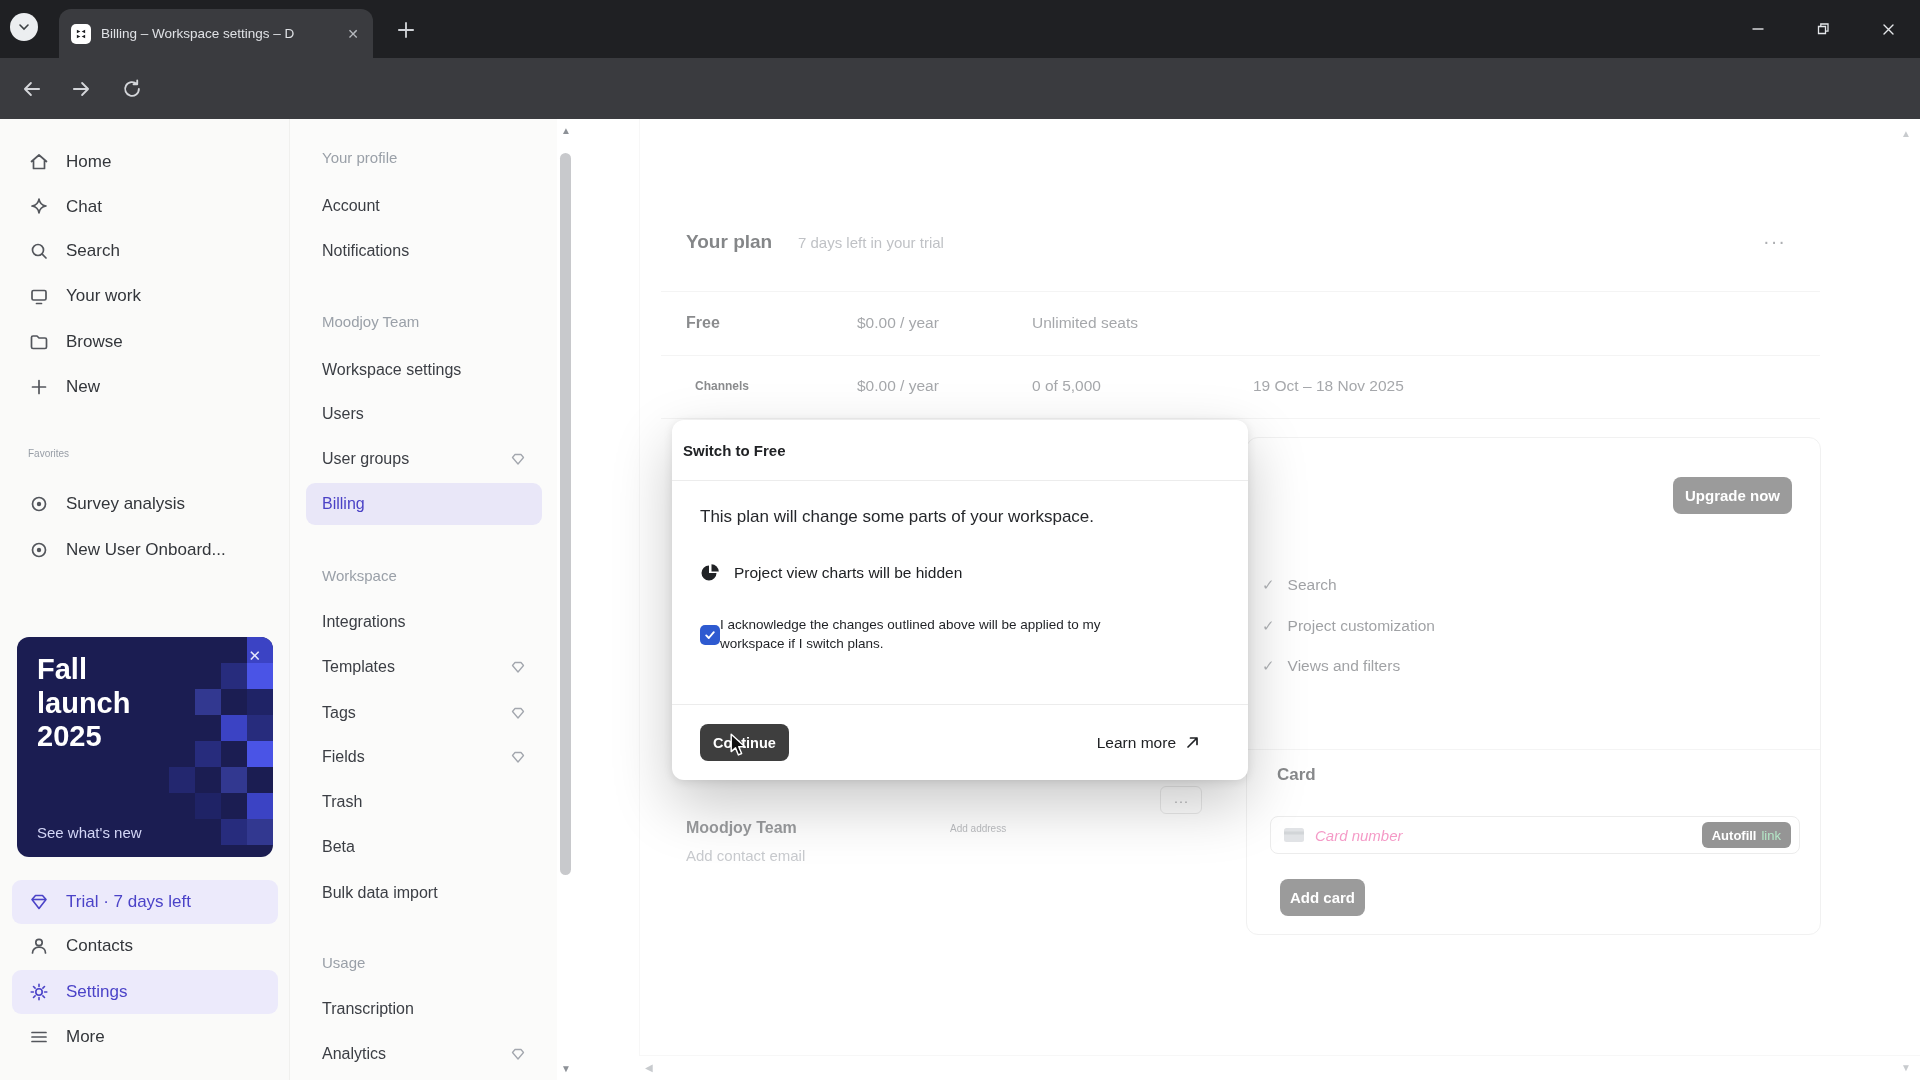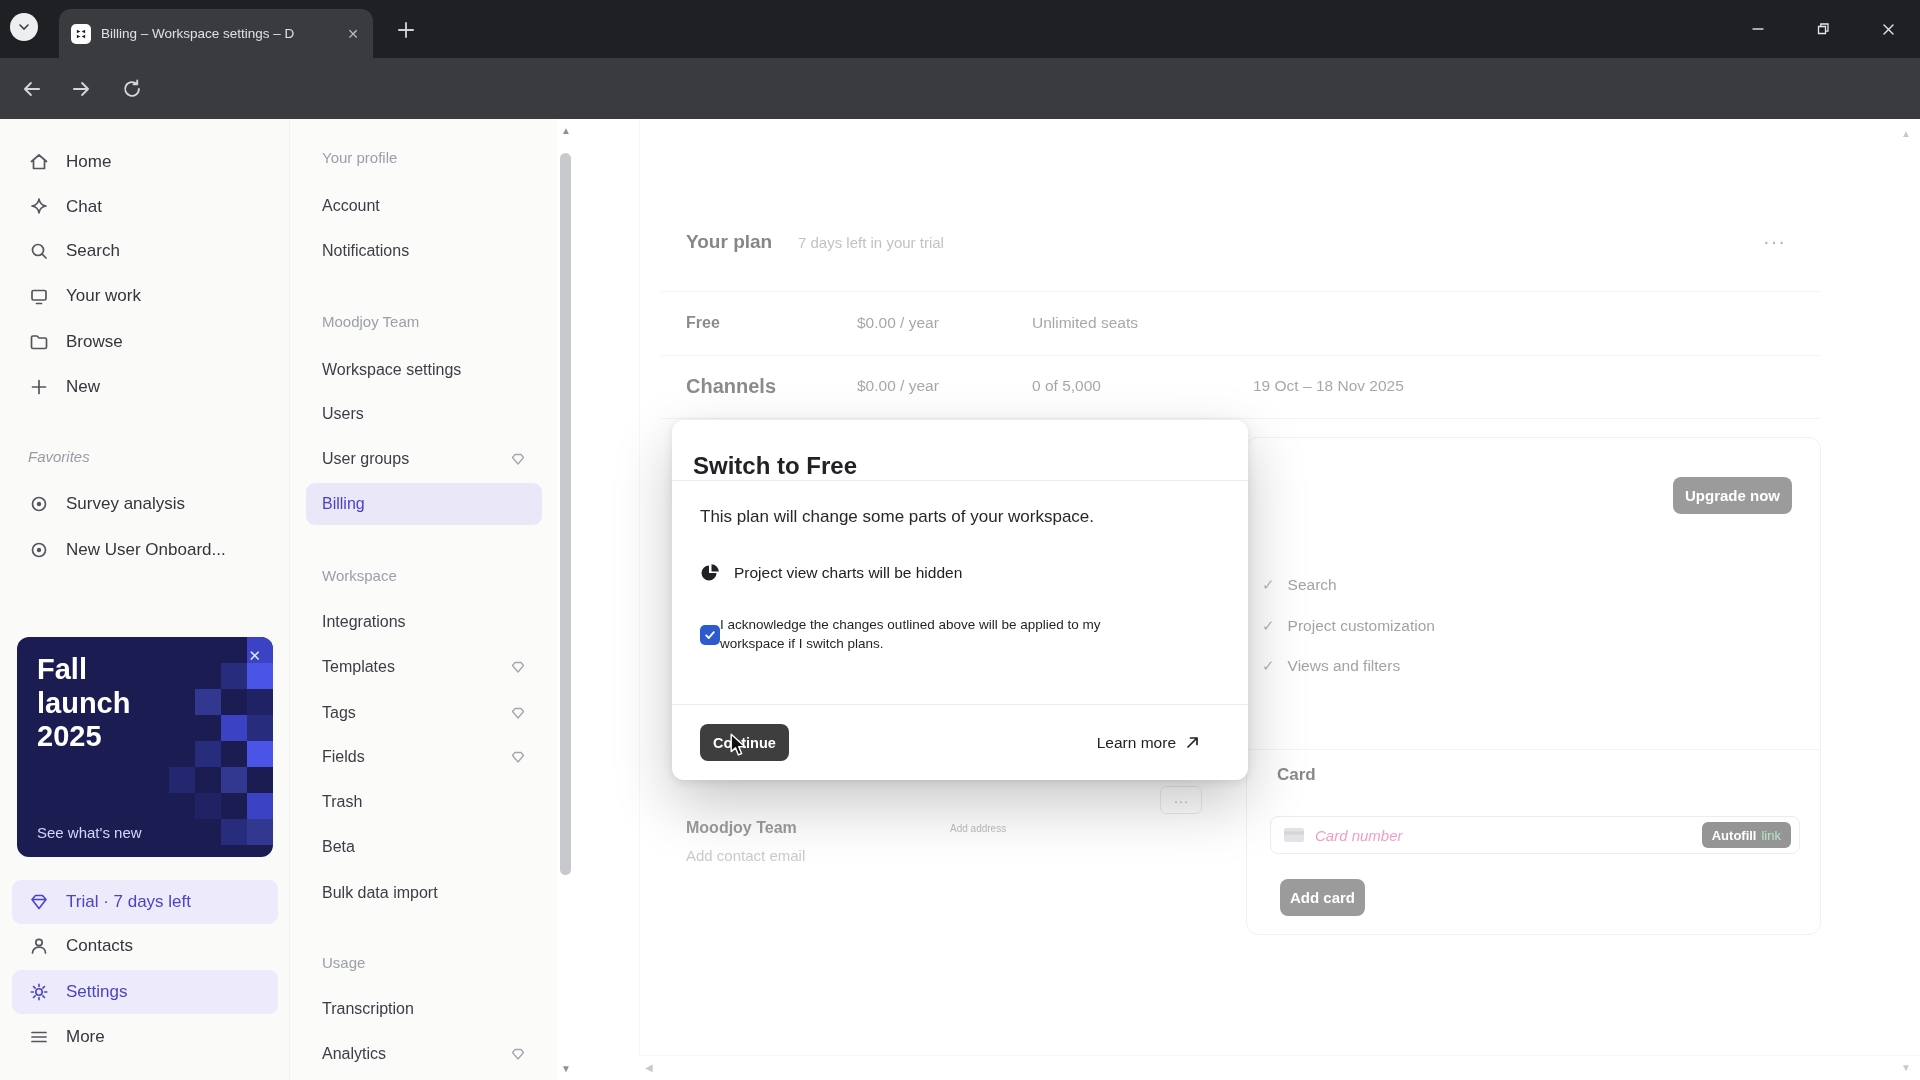--- a/index.html
+++ b/index.html
@@ -34,21 +34,21 @@
 
   
   #app{position:absolute;left:0;top:119px;width:1920px;height:961px;background:#fff;}
   #sidebar1{position:absolute;left:0;top:0;width:290px;height:961px;background:#fafaf9;border-right:1px solid #f0f0ee;box-sizing:border-box;}
   #sidebar2{position:absolute;left:290px;top:0;width:267px;height:961px;background:#fbfbfa;}
   .s1row{position:absolute;left:12px;width:266px;height:44px;border-radius:9px;display:flex;align-items:center;
          gap:16px;padding:0 16px;box-sizing:border-box;font-size:17px;font-weight:500;color:#33363b;}
   .s1row .ic{width:22px;height:22px;flex:0 0 22px;color:#53565c;}
   .s1row.hl{background:#eceafb;color:#4b43c8;}
   .s1row.hl .ic{color:#4b43c8;}
-  .seclabel{position:absolute;left:28px;font-size:15px;color:#979da6;font-style:italic;}
+  .seclabel{position:absolute;left:28px;font-size:10px;color:#979da6;}
   .n2row{position:absolute;left:16px;width:236px;height:42px;border-radius:9px;display:flex;align-items:center;
          justify-content:space-between;padding:0 16px;box-sizing:border-box;font-size:16px;color:#3b3e44;}
   .n2row.selected{background:#e9e7f8;color:#4b42c6;font-weight:500;text-align:center;}
   .n2sec{position:absolute;left:32px;font-size:15px;color:#9aa0a8;}
   .gembadge{width:16px;height:16px;color:#a3a7ae;flex:0 0 16px;}
 
   
   #promo{position:absolute;left:17px;top:518px;width:256px;height:220px;border-radius:12px;background:#1b1d52;overflow:hidden;}
   #promo .ttl{position:absolute;left:20px;top:16px;color:#fff;font-size:29px;font-weight:600;line-height:1.16;}
   #promo .sub{position:absolute;left:20px;bottom:16px;color:#d3d6f6;font-size:15px;}
@@ -76,22 +76,22 @@
             padding:0 10px;font-size:13px;font-weight:700;color:#fff;}
   #autofill .link{color:#79d99c;font-weight:400;}
   .feat{position:absolute;transform:translateY(-50%);display:flex;align-items:center;gap:13px;
         font-size:15.5px;color:#53565c;}
   .feat .chk{color:#73777d;font-size:15px;}
   #dim{position:absolute;left:575px;top:0;width:1345px;height:961px;background:rgba(255,255,255,0.45);z-index:4;}
 
   
   #modal{position:absolute;left:672px;top:420px;width:576px;height:360px;background:#fff;border-radius:12px;
          box-shadow:0 24px 60px rgba(0,0,0,.22),0 2px 10px rgba(0,0,0,.10);z-index:10;}
-  #modal .m-head{height:60px;border-bottom:1px solid #ececec;display:flex;align-items:flex-end;padding:0 21px;
-                 font-size:24px;font-weight:700;color:#202225;}
+  #modal .m-head{height:60px;border-bottom:1px solid #ececec;display:flex;align-items:center;padding:0 11px;
+                 font-size:15px;font-weight:700;color:#202225;}
   #modal .m-body{padding:0 28px;}
   #modal .m-body p{margin:26px 0 0;font-size:17px;color:#26282c;}
   .m-change{margin-top:36px;display:flex;align-items:center;gap:14px;font-size:15.5px;font-weight:500;color:#202225;}
   .m-ack{margin-top:32px;display:flex;align-items:center;}
   .cbx{width:20px;height:20px;border-radius:5px;background:#2e5ad0;flex:0 0 20px;
        display:flex;align-items:center;justify-content:center;margin-top:2px;}
   .ack-label{font-size:13.5px;line-height:1.42;color:#1f2125;width:436px;}
   .m-foot{position:absolute;left:0;right:0;bottom:0;height:76px;border-top:1px solid #ececec;
           display:flex;align-items:center;justify-content:space-between;padding:0 48px 0 28px;box-sizing:border-box;}
   #continue{height:37px;padding:0 13px;background:#3e3e3e;color:#fff;border:none;border-radius:8px;
@@ -428,21 +428,21 @@
     <span class="t" style="left:111px;top:123px;font-size:19px;font-weight:700;color:#202327;">Your plan</span>
     <span class="t" style="left:223px;top:123px;font-size:15px;color:#8b8f96;">7 days left in your trial</span>
     <span class="t" style="left:1188px;top:122px;font-size:20px;color:#6b6e73;letter-spacing:1px;">···</span>
 
     <div class="hl-line" style="left:86px;top:172px;width:1159px;"></div>
     <span class="t" style="left:111px;top:204px;font-size:16px;font-weight:700;color:#2a2d31;">Free</span>
     <span class="t" style="left:282px;top:204px;font-size:15.5px;color:#5c6066;">$0.00 / year</span>
     <span class="t" style="left:457px;top:204px;font-size:15.5px;color:#5c6066;">Unlimited seats</span>
 
     <div class="hl-line" style="left:86px;top:236px;width:1159px;"></div>
-    <span class="t" style="left:111px;top:267px;font-size:20px;font-weight:700;color:#2a2d31;">Channels</span>
+    <span class="t" style="left:120px;top:267px;font-size:12px;font-weight:700;color:#2a2d31;">Channels</span>
     <span class="t" style="left:282px;top:267px;font-size:15.5px;color:#5c6066;">$0.00 / year</span>
     <span class="t" style="left:457px;top:267px;font-size:15.5px;color:#5c6066;">0 of 5,000</span>
     <span class="t" style="left:678px;top:267px;font-size:15.5px;color:#5c6066;">19 Oct – 18 Nov 2025</span>
     <div class="hl-line" style="left:86px;top:299px;width:1159px;"></div>
 
     <div id="rcard"></div>
     <button class="btn-dark" style="left:1098px;top:358px;width:119px;height:37px;">Upgrade now</button>
 
     <div class="feat" style="left:687px;top:466px;">
         <span class="chk">✓</span>

